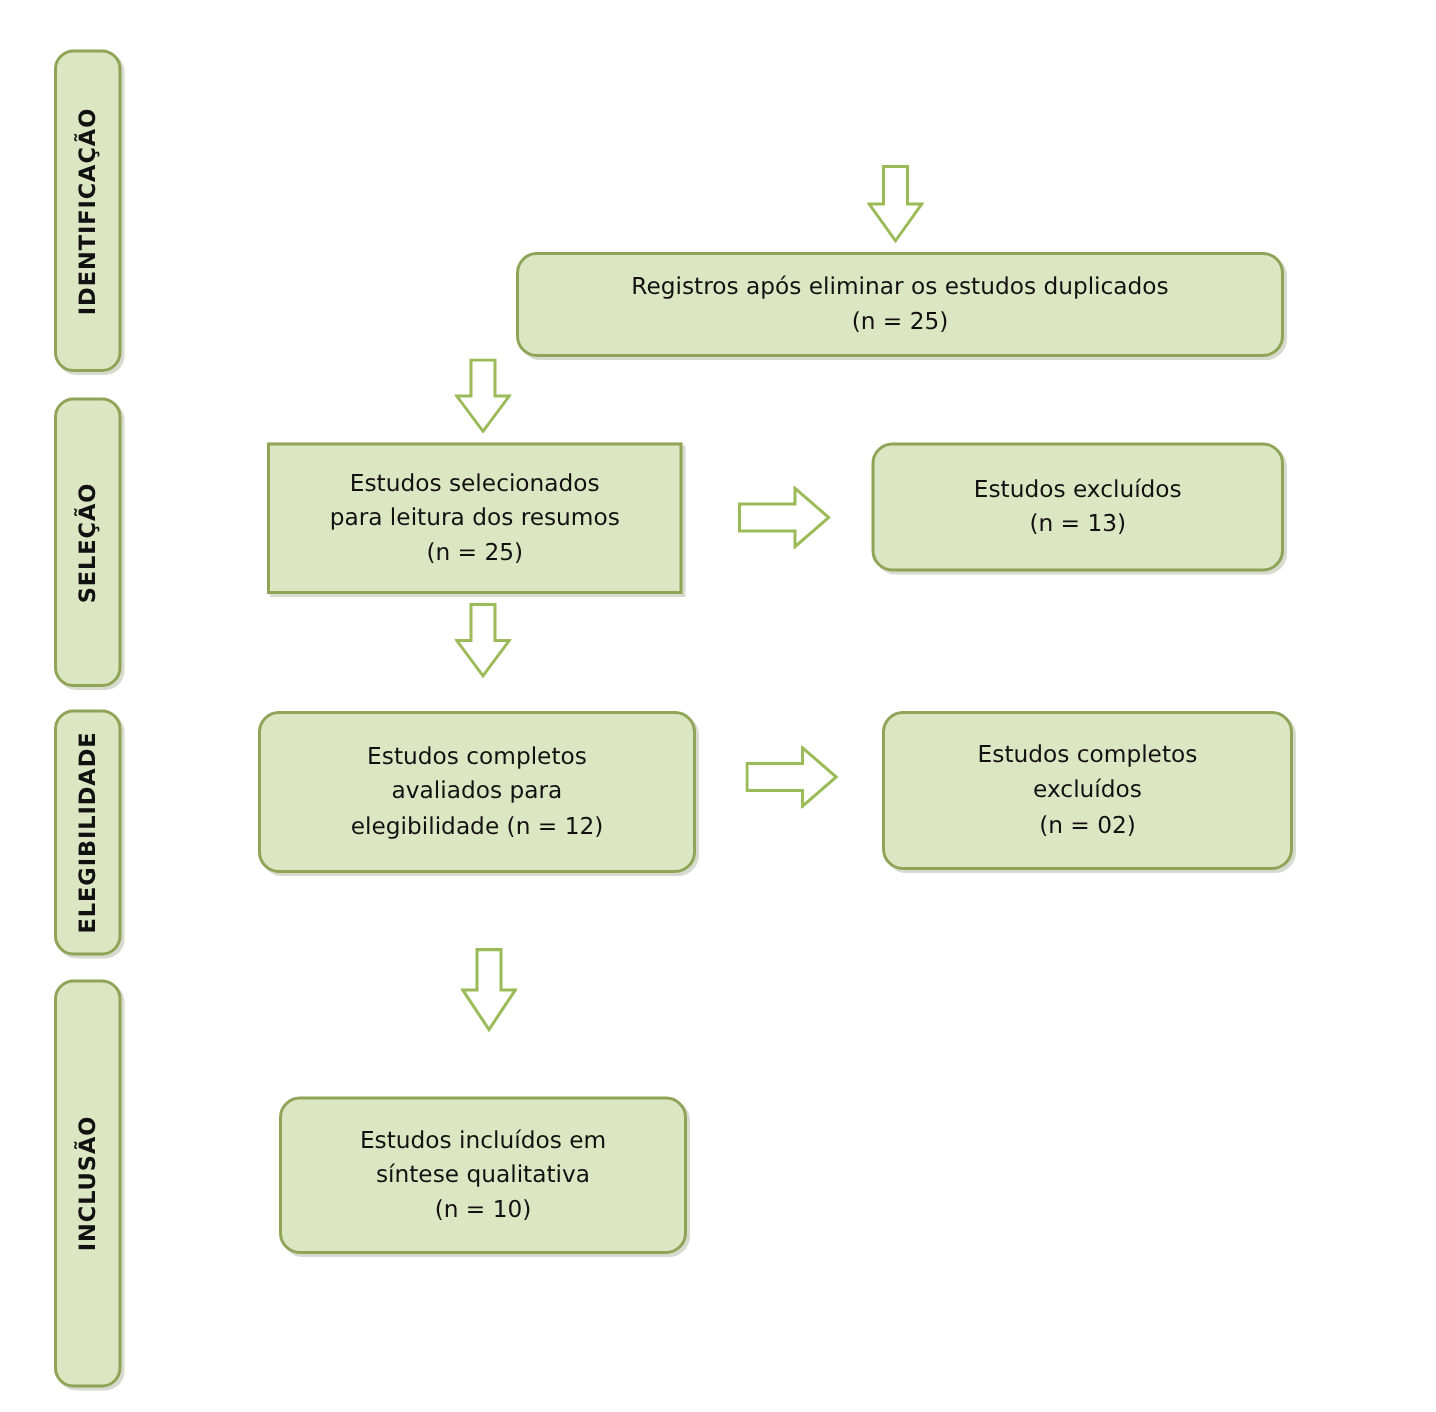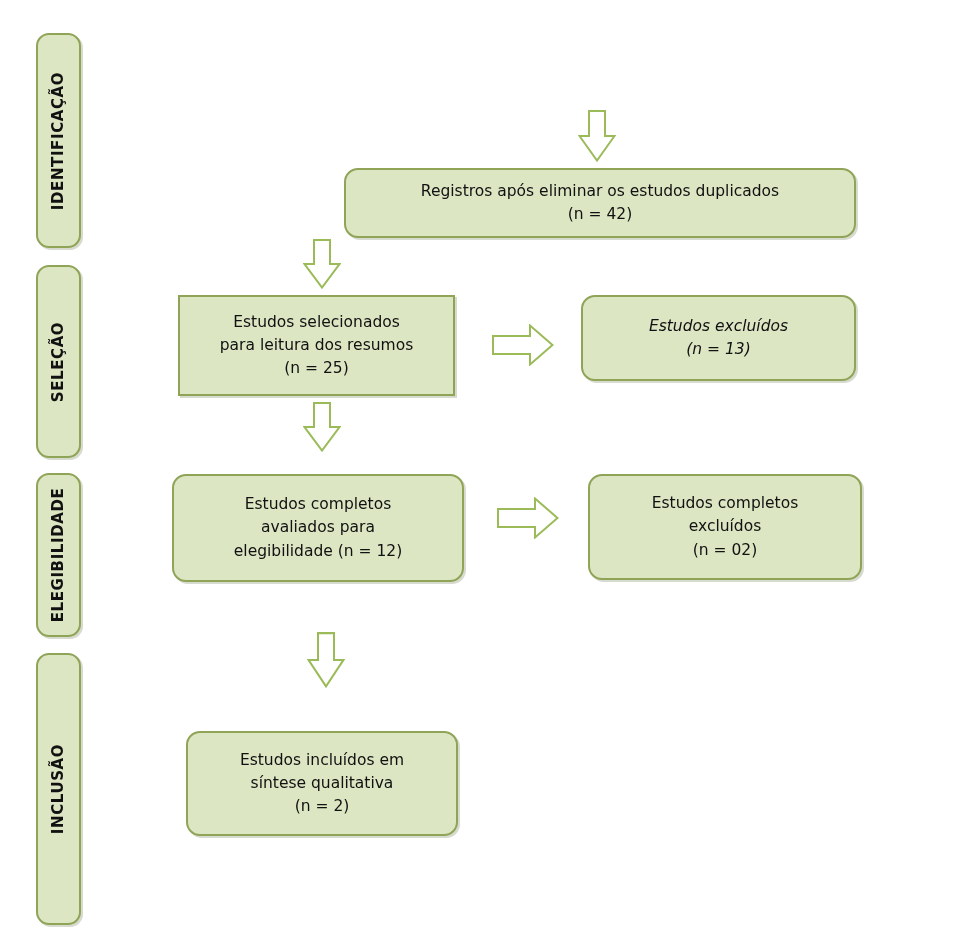--- a/index.html
+++ b/index.html
@@ -63,35 +63,35 @@
     <span class="stage-label">SELEÇÃO</span>
   </div>
   <div class="stage-box" style="left:36px; top:473px; height:164px;">
     <span class="stage-label">ELEGIBILIDADE</span>
   </div>
   <div class="stage-box" style="left:36px; top:653px; height:272px;">
     <span class="stage-label">INCLUSÃO</span>
   </div>
 
   <div class="flow-box rounded" style="left:344px; top:168px; width:512px; height:70px;">Registros após eliminar os estudos duplicados
-(n = 42)</div>
+(n = 25)</div>
   <div class="flow-box square" style="left:178px; top:295px; width:277px; height:101px;">Estudos selecionados
 para leitura dos resumos
 (n = 25)</div>
-  <div class="flow-box rounded" style="left:581px; top:295px; width:275px; height:86px;font-style:italic;">Estudos excluídos
+  <div class="flow-box rounded" style="left:581px; top:295px; width:275px; height:86px;">Estudos excluídos
 (n = 13)</div>
   <div class="flow-box rounded" style="left:172px; top:474px; width:292px; height:108px;">Estudos completos
 avaliados para
 elegibilidade (n = 12)</div>
   <div class="flow-box rounded" style="left:588px; top:474px; width:274px; height:106px;">Estudos completos
 excluídos
 (n = 02)</div>
   <div class="flow-box rounded" style="left:186px; top:731px; width:272px; height:105px;">Estudos incluídos em
 síntese qualitativa
-(n = 2)</div>
+(n = 10)</div>
 
   <div class="arrow" style="left:578px; top:110px; width:38px; height:52px;">
     <svg viewBox="0 0 38 52" preserveAspectRatio="none">
       <polygon points="11,1 27,1 27,26 36.5,26 19,50.5 1.5,26 11,26" stroke-width="2" stroke="#9bbb59" fill="#ffffff"></polygon>
     </svg>
   </div>
   <div class="arrow" style="left:303px; top:239px; width:38px; height:50px;">
     <svg viewBox="0 0 38 52" preserveAspectRatio="none">
       <polygon points="11,1 27,1 27,26 36.5,26 19,50.5 1.5,26 11,26" stroke-width="2" stroke="#9bbb59" fill="#ffffff"></polygon>
     </svg>

